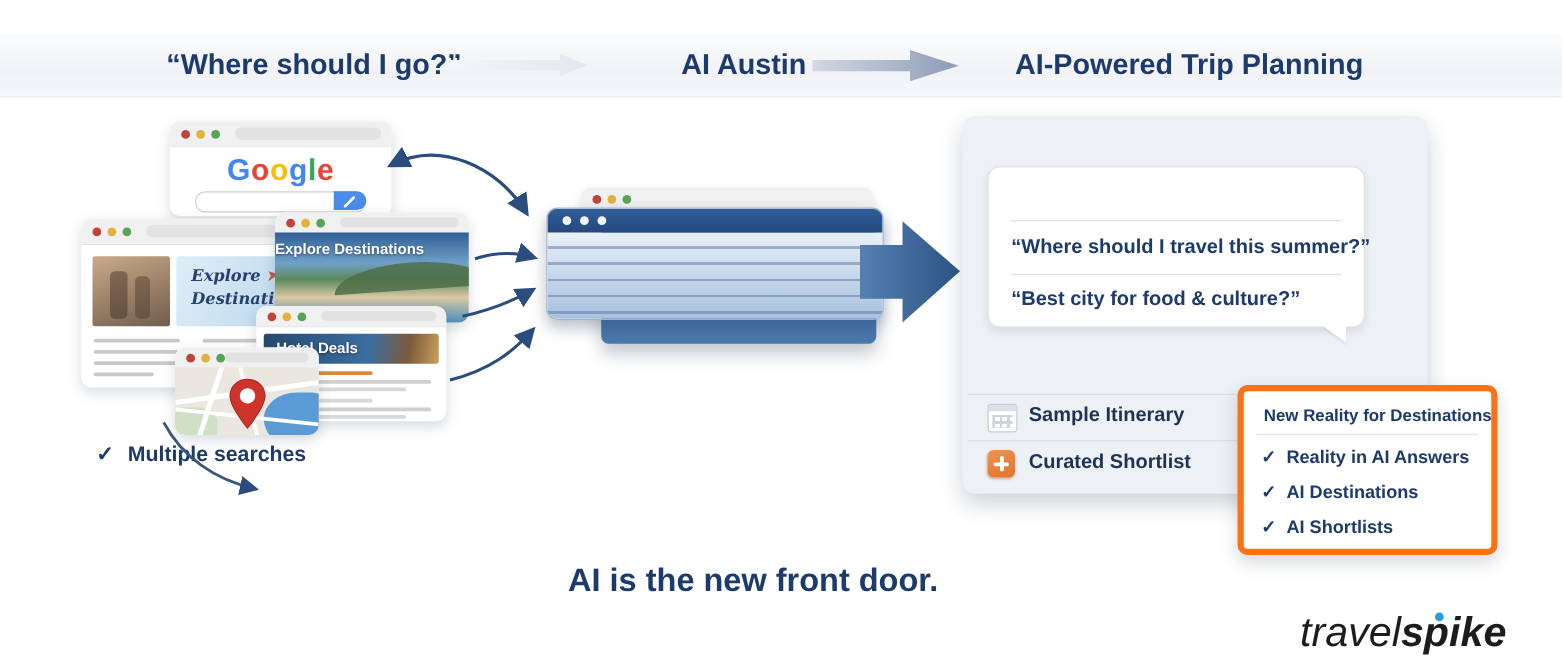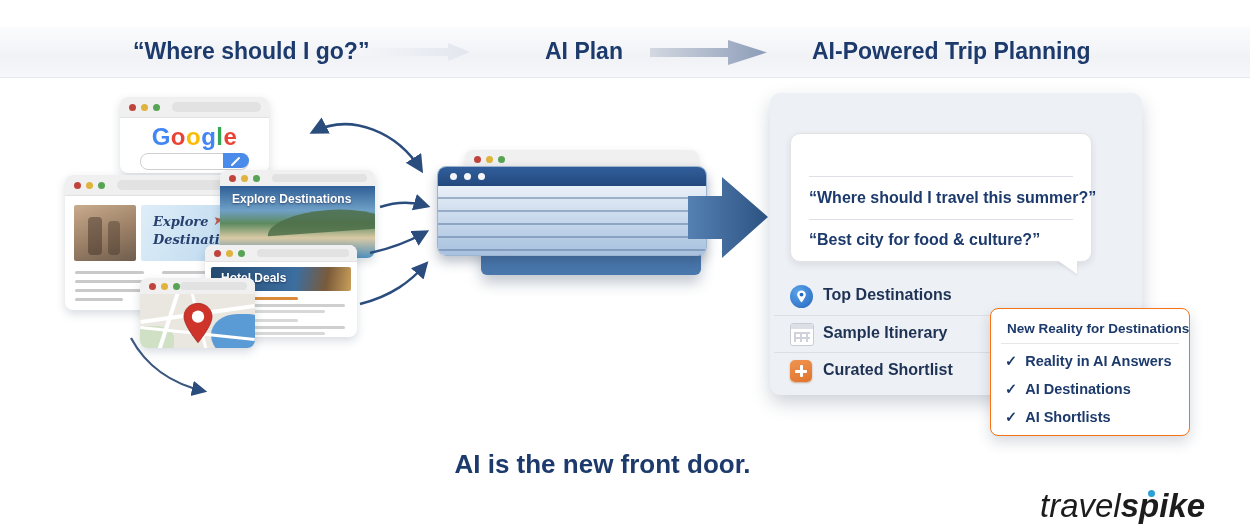--- a/index.html
+++ b/index.html
@@ -50,21 +50,21 @@
   .textlines{position:absolute;left:10px;top:96px;right:10px;display:flex;gap:18px;}
   .tl-col{flex:1;}
   .tl-col i{display:block;height:3px;background:#c9c9c9;border-radius:2px;margin-bottom:6px;}
   .tl-col i:last-child{width:70%;}
 
   
   .beach-body{position:absolute;left:0;right:0;top:16px;bottom:0;border-radius:0 0 8px 8px;overflow:hidden;
     background:linear-gradient(180deg,#2f5f96 0%,#6fa0c6 34%,#5c8a5e 52%,#d9c9a4 72%,#4f90bd 100%);}
   .beach-body:before{content:"";position:absolute;left:30%;top:34%;width:80%;height:30%;
     background:#4e6f49;border-radius:50% 50% 0 0/100% 100% 0 0;transform:rotate(-4deg);opacity:.85;}
-  .beach-label{position:absolute;left:0;right:0;top:22px;text-align:left;padding-left:12px;
+  .beach-label{position:absolute;left:0;right:0;top:22px;text-align:left;
     color:#fff;font-weight:bold;font-size:12px;text-shadow:0 1px 2px rgba(0,0,50,.5);}
 
   
   .hotel-banner{position:absolute;left:6px;right:6px;top:22px;height:24px;border-radius:2px;
     background:linear-gradient(100deg,#24496f 0%,#3c6ea0 60%,#7a5a3a 82%,#caa05a 100%);}
   .hotel-banner span{position:absolute;left:10px;top:4px;color:#fff;font-weight:bold;font-size:12px;
     text-shadow:0 1px 2px rgba(0,0,40,.5);}
   .h-row{position:absolute;left:10px;right:10px;height:22px;}
   .h-img{position:absolute;left:0;top:0;width:16px;height:18px;border-radius:2px;
     background:linear-gradient(140deg,#8a6848 0%,#5e452f 100%);}
@@ -128,21 +128,21 @@
   .cal-icon:before{content:"";position:absolute;left:0;top:0;right:0;height:5px;background:#dcdfe6;border-radius:2px 2px 0 0;}
   .cal-icon:after{content:"";position:absolute;left:3px;top:8px;right:3px;bottom:3px;
     background:repeating-linear-gradient(90deg,#c3c8d2 0 2px,transparent 2px 6px),
                repeating-linear-gradient(180deg,#c3c8d2 0 2px,transparent 2px 5px);opacity:.8;}
   .plus-icon{width:22px;height:22px;background:linear-gradient(160deg,#ef9450,#e0732c);border-radius:5px;
     position:relative;box-shadow:0 1px 2px rgba(150,70,10,.4);}
   .plus-icon:before{content:"";position:absolute;left:5px;top:9.5px;width:12px;height:3px;background:#fff;border-radius:1px;}
   .plus-icon:after{content:"";position:absolute;left:9.5px;top:5px;width:3px;height:12px;background:#fff;border-radius:1px;}
 
   
-  .nr-card{left:990px;top:308px;width:198px;height:126px;background:#fff;border:1px solid #f97316;
+  .nr-card{left:990px;top:308px;width:198px;height:126px;background:#fff;border:5px solid #f97316;
     border-radius:8px;box-shadow:0 6px 14px rgba(30,50,80,.18);z-index:9;}
   .nr-title{position:absolute;left:16px;top:12px;color:#1d3a6c;font-weight:bold;font-size:13.5px;white-space:nowrap;}
   .nr-div{position:absolute;left:10px;right:10px;top:34px;height:1px;background:#e4e6ea;}
   .nr-item{position:absolute;left:14px;color:#1d3a6c;font-size:14.5px;font-weight:bold;white-space:nowrap;}
   .nr-item .ck{margin-right:8px;}
 
   
   .tagline{left:0;top:449px;width:1205px;text-align:center;color:#1d3a6c;
     font-weight:bold;font-size:26px;}
   .brand{left:1040px;top:487px;width:200px;font-style:italic;font-size:33px;color:#1c1c1c;
@@ -152,24 +152,24 @@
 
   svg.overlay{position:absolute;left:0;top:0;z-index:6;pointer-events:none;}
 </style>
 </head>
 <body>
 
 <div id="canvas">
 
   <div class="abs header-band"></div>
   <div class="abs h-title h-left">“Where should I go?”</div>
-  <div class="abs h-title h-mid">AI Plan</div>
+  <div class="abs h-title h-mid">AI Austin</div>
   <div class="abs h-title h-right">AI-Powered Trip Planning</div>
 
-  <div class="abs win" style="left:120px;top:97px;width:149px;height:76px;z-index:1">
+  <div class="abs win" style="left:136px;top:97px;width:177px;height:76px;z-index:1">
     <div class="chrome">
       <div class="dots">
           <span class="dot r"></span>
           <span class="dot y"></span>
           <span class="dot g"></span>
         </div>
       <div class="pill"></div>
     </div>
     <div class="google-logo"><span class="gl0">G</span><span class="gl1">o</span><span class="gl2">o</span><span class="gl3">g</span><span class="gl4">l</span><span class="gl5">e</span></div>
     <div class="gsearch">
@@ -267,20 +267,21 @@
       <div class="map-road" style="left:26px;top:-6px;width:4px;height:70px;transform:rotate(18deg)"></div>
       <div class="map-road" style="left:58px;top:-4px;width:3px;height:66px;transform:rotate(-14deg)"></div>
       <div class="map-road" style="left:0;top:38px;width:115px;height:3px;transform:rotate(6deg)"></div>
       <svg class="map-pin" width="34" height="42" viewBox="0 0 24 30">
         <path d="M12 1 C6 1 2 5.5 2 10.5 C2 17 12 29 12 29 S22 17 22 10.5 C22 5.5 18 1 12 1 Z" fill="#cf342b" stroke="#a82620" stroke-width=".6"></path>
         <circle cx="12" cy="10.5" r="4.4" fill="#fff"></circle>
       </svg>
     </div>
   </div>
 
+  <div class="abs check-item" style="left:77px;top:353px"><span class="ck">✓</span><span>Multiple searches</span></div>
 
   <div class="abs win mid-back">
     <div class="chrome" style="height:18px">
       <div class="dots" style="top:6px">
           <span class="dot r"></span>
           <span class="dot y"></span>
           <span class="dot g"></span>
         </div>
     </div>
   </div>
@@ -297,29 +298,20 @@
   <div class="abs ai-win">
 
     <div class="chat-card">
       <div class="chat-div" style="top:42px"></div>
       <div class="chat-row" style="top:43px">“Where should I travel this summer?”</div>
       <div class="chat-div" style="top:85px"></div>
       <div class="chat-row" style="top:85px">“Best city for food &amp; culture?”</div>
       <div class="chat-tail"></div>
     </div>
 
-    <div class="feat-row" style="top:185px">
-      <div class="feat-icon pin-circle">
-        <svg width="13" height="13" viewBox="0 0 24 30">
-            <path d="M12 1 C6 1 2 5.5 2 10.5 C2 17 12 29 12 29 S22 17 22 10.5 C22 5.5 18 1 12 1 Z" fill="#fff"></path>
-            <circle cx="12" cy="10.5" r="4.4" fill="#2668c0"></circle>
-          </svg>
-      </div>
-      <div class="feat-label">Top Destinations</div>
-    </div>
     <div class="feat-div" style="top:222px"></div>
     <div class="feat-row" style="top:223px">
       <div class="feat-icon cal-icon"></div>
       <div class="feat-label">Sample Itinerary</div>
     </div>
     <div class="feat-div" style="top:259px"></div>
     <div class="feat-row" style="top:260px">
       <div class="feat-icon plus-icon"></div>
       <div class="feat-label">Curated Shortlist</div>
     </div>

